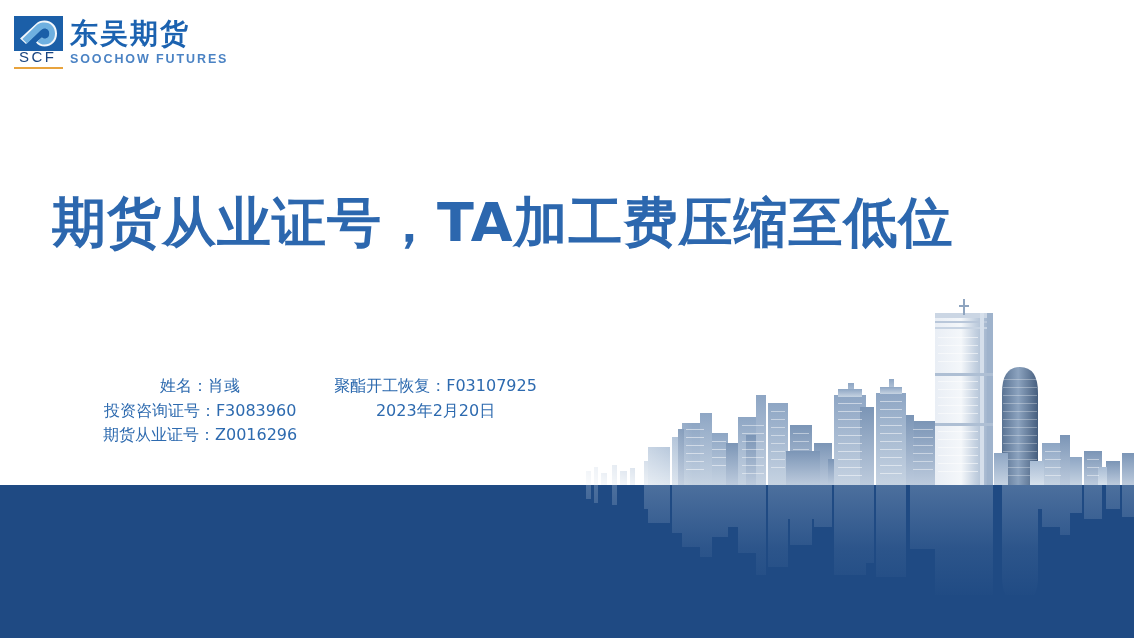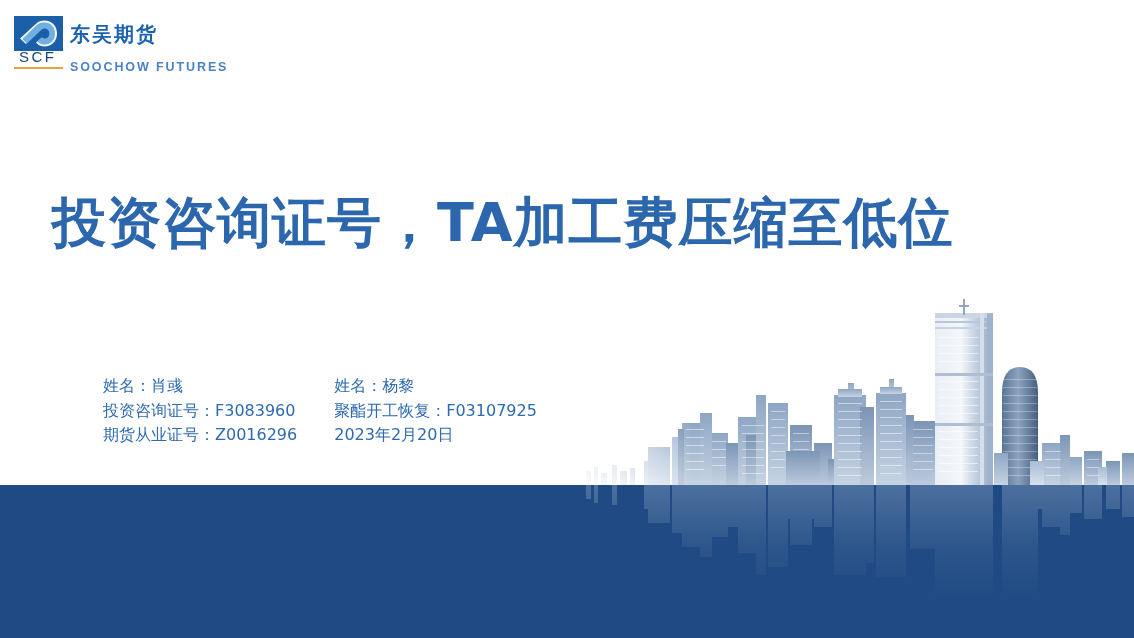--- a/index.html
+++ b/index.html
@@ -57,36 +57,36 @@
     top: 51px;
     width: 49px;
     height: 2px;
     background: #E8A33D;
   }
   #logo-words {
     margin-left: 7px;
     padding-top: 1px;
   }
   #logo-cn {
-    font-size: 20px;
+    font-size: 28px;
     font-weight: bold;
     color: #1B62B0;
     letter-spacing: 2px;
     line-height: 34px;
     white-space: nowrap;
     font-family: "DejaVu Sans", "Liberation Sans", sans-serif;
   }
   #logo-en {
     font-size: 12.5px;
     font-weight: bold;
     color: #4B83C4;
     letter-spacing: 1.9px;
     line-height: 15px;
     white-space: nowrap;
-    margin-top: 9px;
+    margin-top: 1px;
     font-family: "Liberation Sans", sans-serif;
   }
 
   
   #slide-title {
     position: absolute;
     left: 52px;
     top: 155px;
     font-size: 54px;
     font-weight: bold;
@@ -105,21 +105,21 @@
     display: flex;
   }
   .author-col {
     font-size: 16px;
     color: #2D6AAF;
     line-height: 24.5px;
     white-space: nowrap;
     font-family: "DejaVu Sans", "Liberation Sans", sans-serif;
   }
   .author-col.col-2 { margin-left: 37px; }
-  .author-line { display: block; }
+  .author-line { display: block; text-align: center; }
 
   
   #bottom-band {
     position: absolute;
     left: 0;
     top: 485px;
     width: 1134px;
     height: 153px;
     background: #1F4A83;
   }
@@ -469,28 +469,27 @@
       </svg>
       <div id="logo-scf">SCF</div>
       <div id="logo-underline"></div>
     </div>
     <div id="logo-words">
       <div id="logo-cn">东吴期货</div>
       <div id="logo-en">SOOCHOW FUTURES</div>
     </div>
   </div>
 
-  <h1 id="slide-title">投资咨询证号，TA加工费压缩至低位</h1>
+  <h1 id="slide-title">期货从业证号，TA加工费压缩至低位</h1>
 
   <div id="author-area">
     <div class="author-col col-1">
       <span class="author-line">姓名：肖彧</span>
       <span class="author-line">投资咨询证号：F3083960</span>
       <span class="author-line">期货从业证号：Z0016296</span>
     </div>
     <div class="author-col col-2">
-      <span class="author-line">姓名：杨黎</span>
       <span class="author-line">聚酯开工恢复：F03107925</span>
       <span class="author-line">2023年2月20日</span>
     </div>
   </div>
 
 </div>
 
 </body></html>

